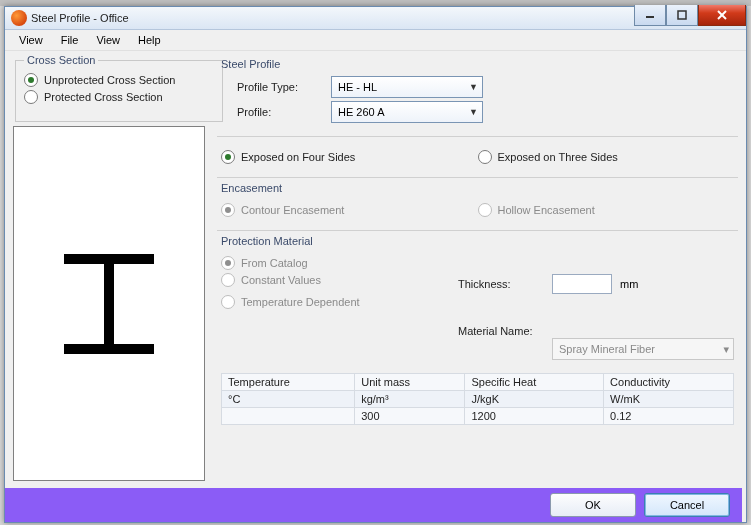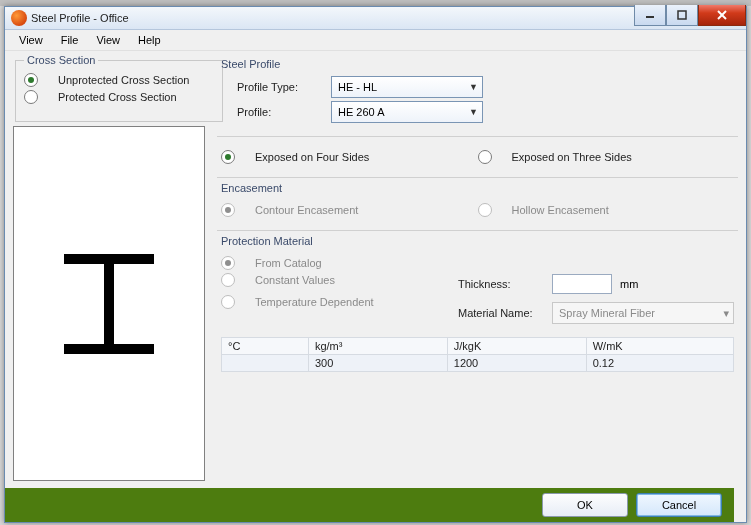--- a/index.html
+++ b/index.html
@@ -74,21 +74,21 @@
     top:43px; bottom:36px;
   }
   fieldset.cs {
     position:absolute;
     left:8px; top:4px;
     width:190px; height:58px;
     border:1px solid #c8c8c8;
     padding:4px 8px 4px 8px;
   }
   fieldset.cs legend { color:#3a4a6a; padding:0 3px;}
-  .radio-row { display:flex; align-items:center; gap:20px; margin:3px 0; color:#222;}
+  .radio-row { display:flex; align-items:center; gap:6px; margin:3px 0; color:#222;}
   .radio { width:12px; height:12px; border:1px solid #7a7a7a; border-radius:50%; background:#fff; display:inline-flex; align-items:center; justify-content:center;}
   .radio.on::after{content:"";width:6px;height:6px;border-radius:50%;background:#2e7a2e;}
   .radio.disabled{border-color:#bdbdbd;}
   .radio.disabled.on::after{background:#8f8f8f;}
   .preview {
     position:absolute;
     left:8px; top:76px;
     width:190px; height:353px;
     border:1px solid #808080;
     background:#fff;
@@ -119,44 +119,45 @@
   .textfield{width:58px;height:18px;border:1px solid #9aaac0;background:#fff;}
   .mmlabel{margin-left:4px;}
   .wide-combo{
     width:170px;height:20px;
     border:1px solid #c8c8c8;
     background:#f6f6f6;
     color:#8a8a8a;
     display:flex;align-items:center;justify-content:space-between;
     padding:0 4px 0 6px;
     font-size:11px;
+    margin-top:36px;
   }
   table.mat{
     width:100%;
     border-collapse:collapse;
     margin-top:10px;
   }
   table.mat th, table.mat td{
     border:1px solid #d6dbe2;
     text-align:left;
     padding:2px 6px;
     font-weight:normal;
     background:#f6f8fb;
     color:#222;
   }
   table.mat tr:nth-child(2) td{background:#eef2f8;}
   table.mat tr:nth-child(3) td{background:#f6f8fb;}
   .footer{
     position:absolute;
-    left:0; right:12px; bottom:0;
+    left:0; right:4px; bottom:0;
     height:34px;
     display:flex; align-items:center; justify-content:flex-end;
     padding-right:12px;
     gap:8px;
-    background:#4d7c0f;
+    background:#8b5cf6;
   }
   .btn{
     width:84px;height:22px;
     border:1px solid #8a99ad;
     background:linear-gradient(to bottom,#fdfdfe,#e7edf6);
     display:flex;align-items:center;justify-content:center;
     border-radius:3px;
   }
   .btn.focus{
     border:1px solid #3c7fb1;
@@ -308,20 +309,26 @@
               <div class="wide-combo">
                 <span>Spray Mineral Fiber</span>
                 <span class="arrow">▾</span>
               </div>
             </div>
           </div>
         </div>
 
         <table class="mat">
           <tbody>
+              <tr>
+            <th>Temperature</th>
+            <th>Unit mass</th>
+            <th>Specific Heat</th>
+            <th>Conductivity</th>
+          </tr>
           <tr>
             <td>°C</td>
             <td>kg/m³</td>
             <td>J/kgK</td>
             <td>W/mK</td>
           </tr>
           <tr>
             <td></td>
             <td>300</td>
             <td>1200</td>

